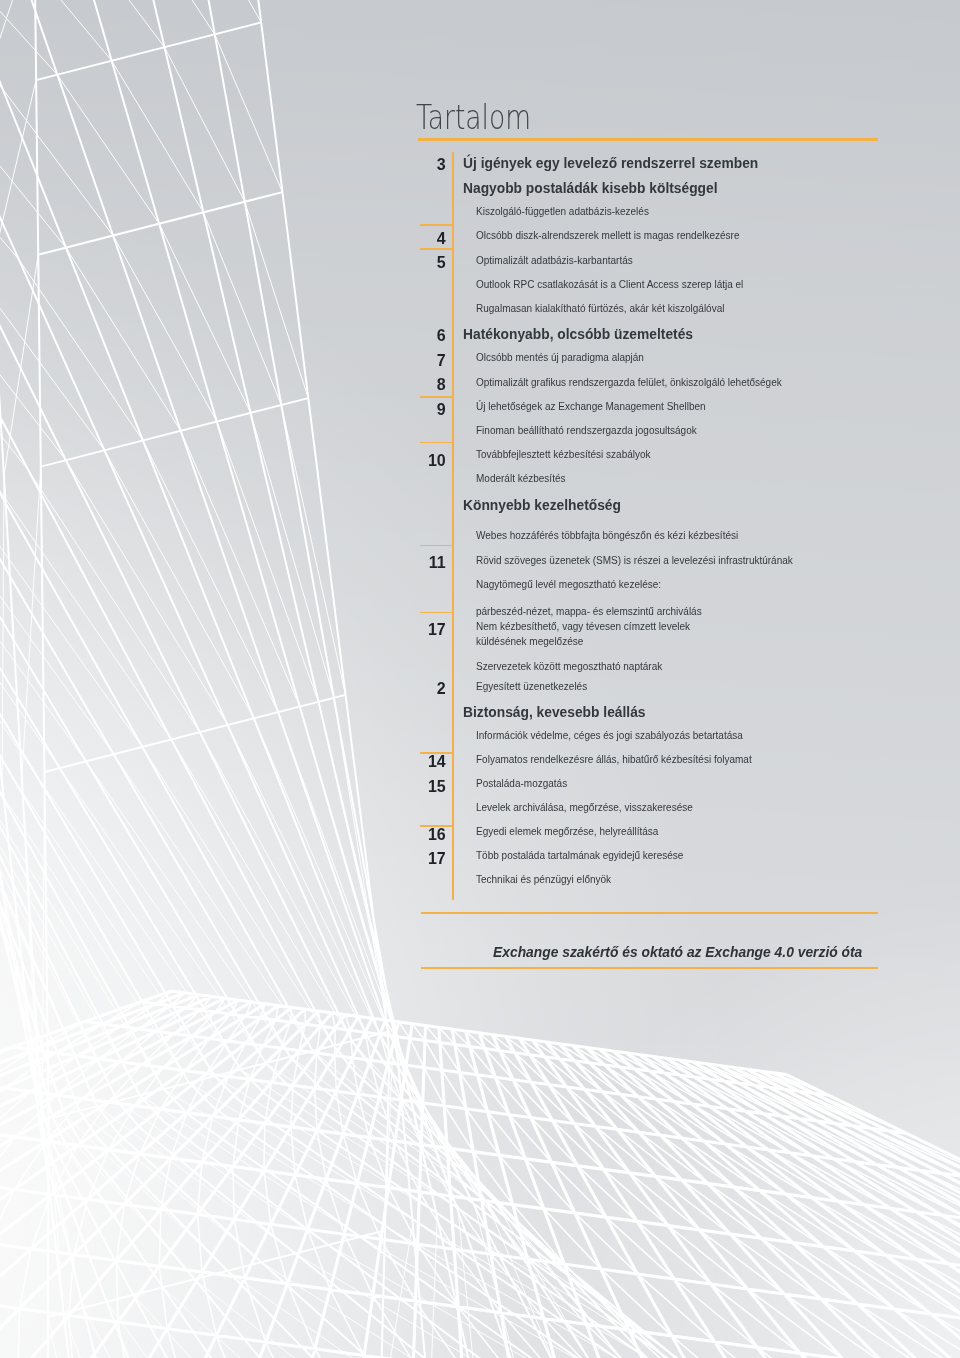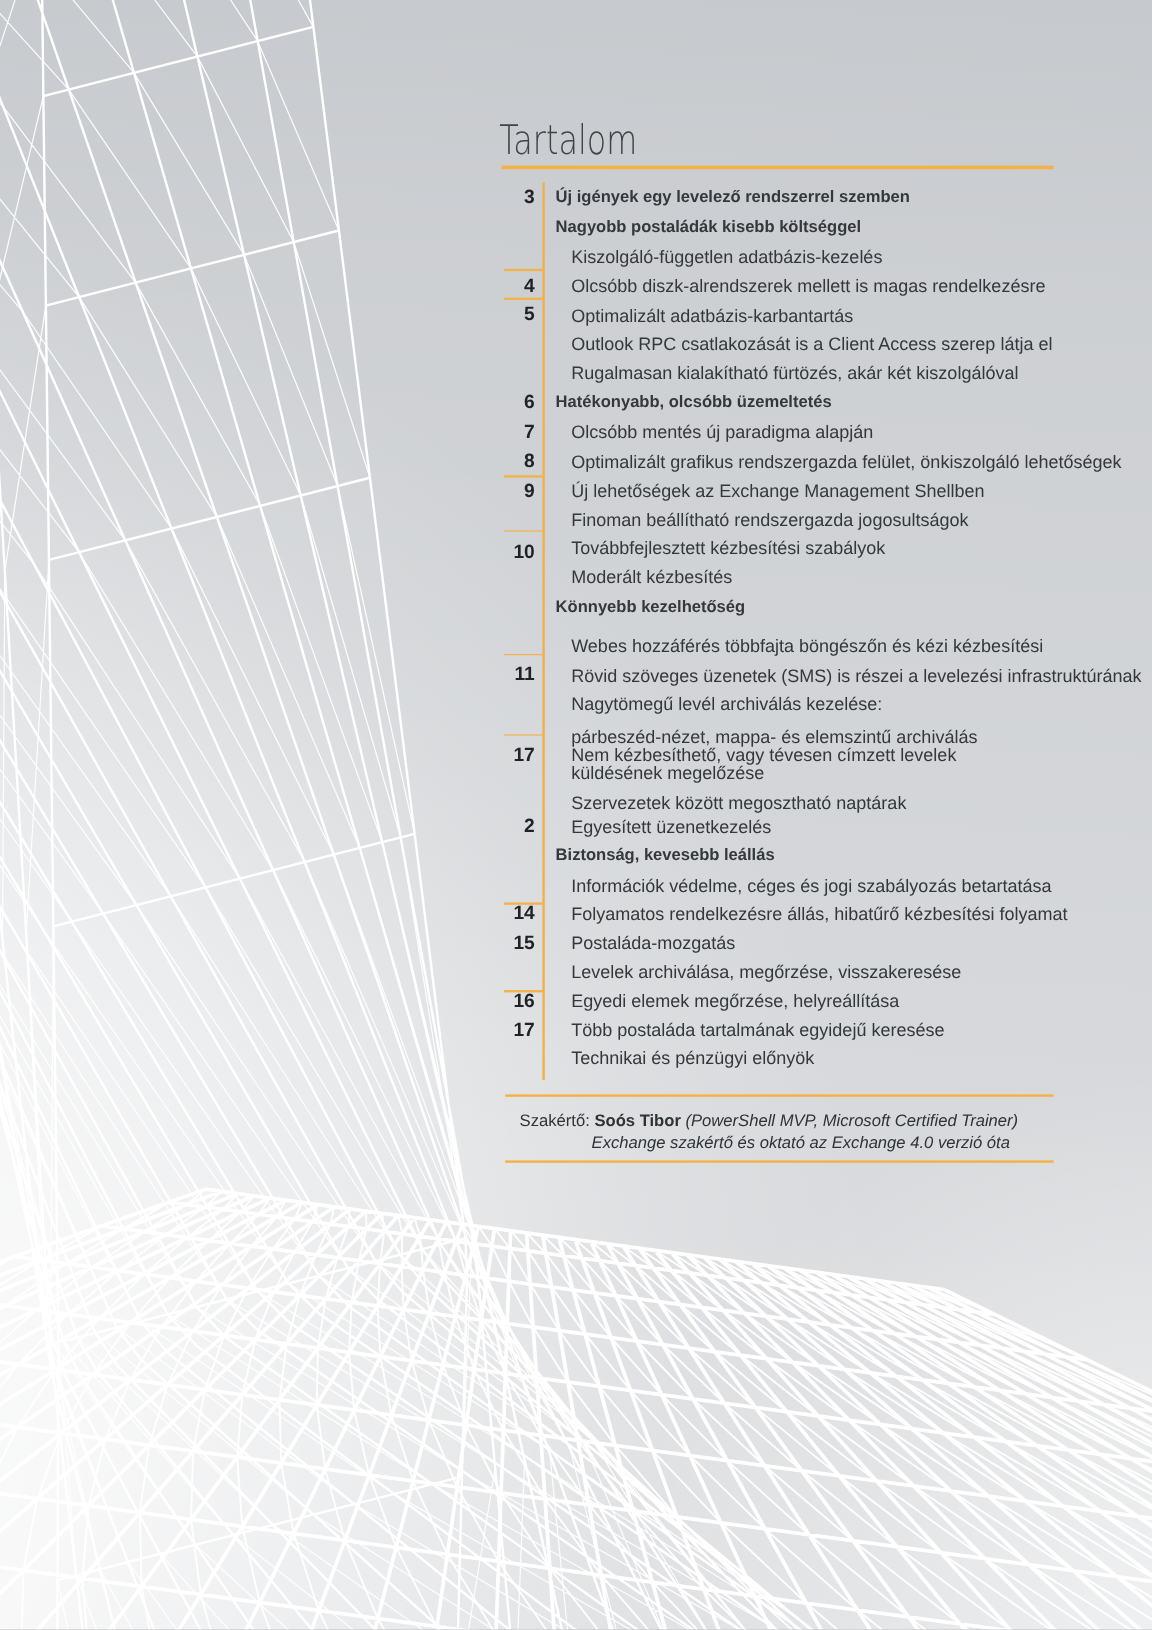--- a/index.html
+++ b/index.html
@@ -25,21 +25,21 @@
   font-family:"DejaVu Sans","Liberation Sans",sans-serif;
   transform:scaleX(0.78);transform-origin:left top;
 }
 .rule{position:absolute;background:#f4b146;}
 .rule-top{left:418px;top:138.4px;width:460px;height:2.4px;}
 .vrule{position:absolute;left:452.1px;top:152px;width:1.5px;height:748px;background:#f3b04a;}
 .toc{position:absolute;left:0;top:0;}
 .row{position:absolute;}
 .num{position:absolute;text-align:right;width:32px;font-size:16px;font-weight:bold;color:#1f2328;letter-spacing:-0.1px;}
 .txt{position:absolute;color:#33383d;white-space:pre;}
-.txt.normal{font-size:15px;font-weight:normal;left:476px;}
+.txt.normal{font-size:10px;font-weight:normal;left:476px;}
 .txt.bold{font-size:13.8px;font-weight:600;left:463px;}
 .tick{position:absolute;left:420px;width:33px;height:1.7px;background:#f4b24c;}
 .foot-rule{position:absolute;left:421px;width:457px;height:2.4px;background:#f4b146;}
 .foot{position:absolute;color:#2e3338;font-size:13.85px;white-space:nowrap;line-height:1;}
 .foot b{font-weight:bold;}
 .foot i{font-style:italic;}
 </style>
 </head>
 <body>
 
@@ -123,21 +123,21 @@
   </div>
   <div class="row">
     <div class="txt normal" style="top:530.2px">Webes hozzáférés többfajta böngészőn és kézi kézbesítési</div>
   </div>
   <div class="row">
     <div class="tick" style="top:544.8px"></div>
     <div class="num" style="left:413.5px;top:554.1px">11</div>
     <div class="txt normal" style="top:554.6px">Rövid szöveges üzenetek (SMS) is részei a levelezési infrastruktúrának</div>
   </div>
   <div class="row">
-    <div class="txt normal" style="top:579.4px">Nagytömegű levél archiválás kezelése:</div>
+    <div class="txt normal" style="top:579.4px">Nagytömegű levél megosztható kezelése:</div>
     <div class="txt normal" style="top:606px">párbeszéd-nézet, mappa- és elemszintű archiválás</div>
   </div>
   <div class="row">
     <div class="tick" style="top:611.6px"></div>
     <div class="num" style="left:413.5px;top:620.5px">17</div>
     <div class="txt normal" style="top:621.0px">Nem kézbesíthető, vagy tévesen címzett levelek</div>
     <div class="txt normal" style="top:635.5px">küldésének megelőzése</div>
   </div>
   <div class="row">
     <div class="txt normal" style="top:661.3px">Szervezetek között megosztható naptárak</div>
@@ -171,22 +171,17 @@
   </div>
   <div class="row">
     <div class="num" style="left:413.5px;top:849.5px">17</div>
     <div class="txt normal" style="top:850.0px">Több postaláda tartalmának egyidejű keresése</div>
   </div>
   <div class="row">
     <div class="txt normal" style="top:873.8px">Technikai és pénzügyi előnyök</div>
   </div>
   </div>
   <div class="foot-rule" style="top:912px"></div>
-  <div class="foot" style="left:433px;top:927px;">
-     <span>Szakértő:</span>
-     <b>Soós Tibor</b>
-     <i>(PowerShell MVP, Microsoft Certified Trainer)</i>
-  </div>
-  <div class="foot" style="left:493px;top:946px;">
+  <div class="foot" style="left:493px;top:946px;font-weight:bold;">
      <i>Exchange szakértő és oktató az Exchange 4.0 verzió óta</i>
   </div>
   <div class="foot-rule" style="top:967px"></div>
 </div>
 
 </body></html>

